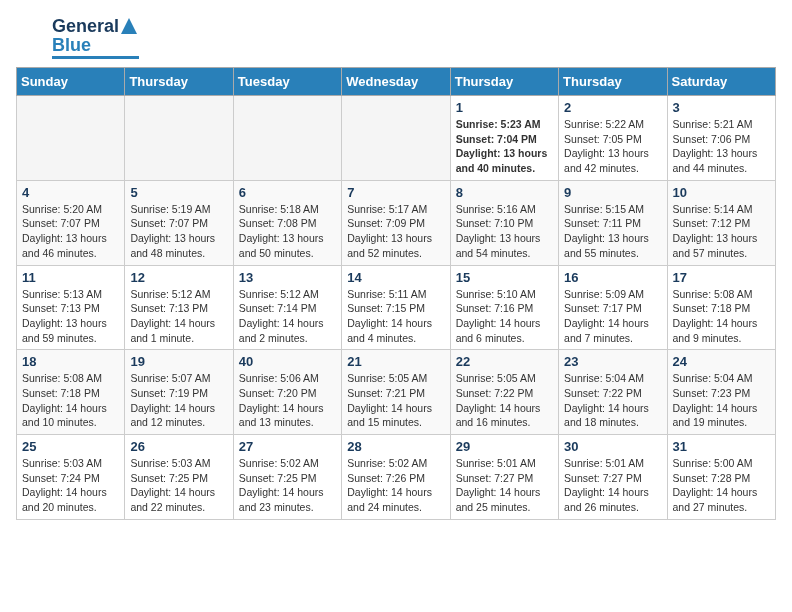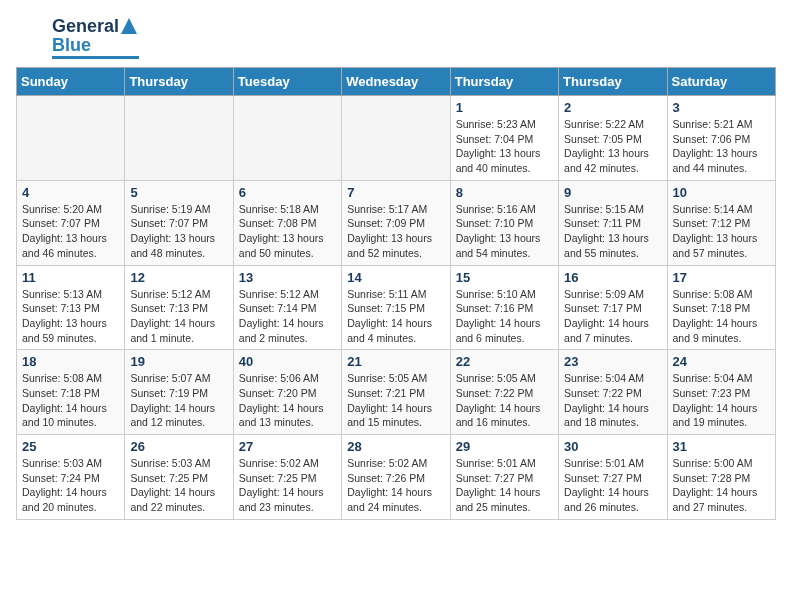--- a/index.html
+++ b/index.html
@@ -124,21 +124,21 @@
       </tr>
   </thead>
   <tbody id="calendar-body">
   <tr>
         <td class="empty"></td>
         <td class="empty"></td>
         <td class="empty"></td>
         <td class="empty"></td>
         <td>
           <div class="day-num">1</div>
-          <div class="day-info" style="white-space: pre-line;">Sunrise: 5:23 AM
+          <div class="day-info" style="white-space: pre-line; font-weight: bold;">Sunrise: 5:23 AM
 Sunset: 7:04 PM
 Daylight: 13 hours
 and 40 minutes.</div>
         </td>
         <td>
           <div class="day-num">2</div>
           <div class="day-info" style="white-space: pre-line;">Sunrise: 5:22 AM
 Sunset: 7:05 PM
 Daylight: 13 hours
 and 42 minutes.</div>

